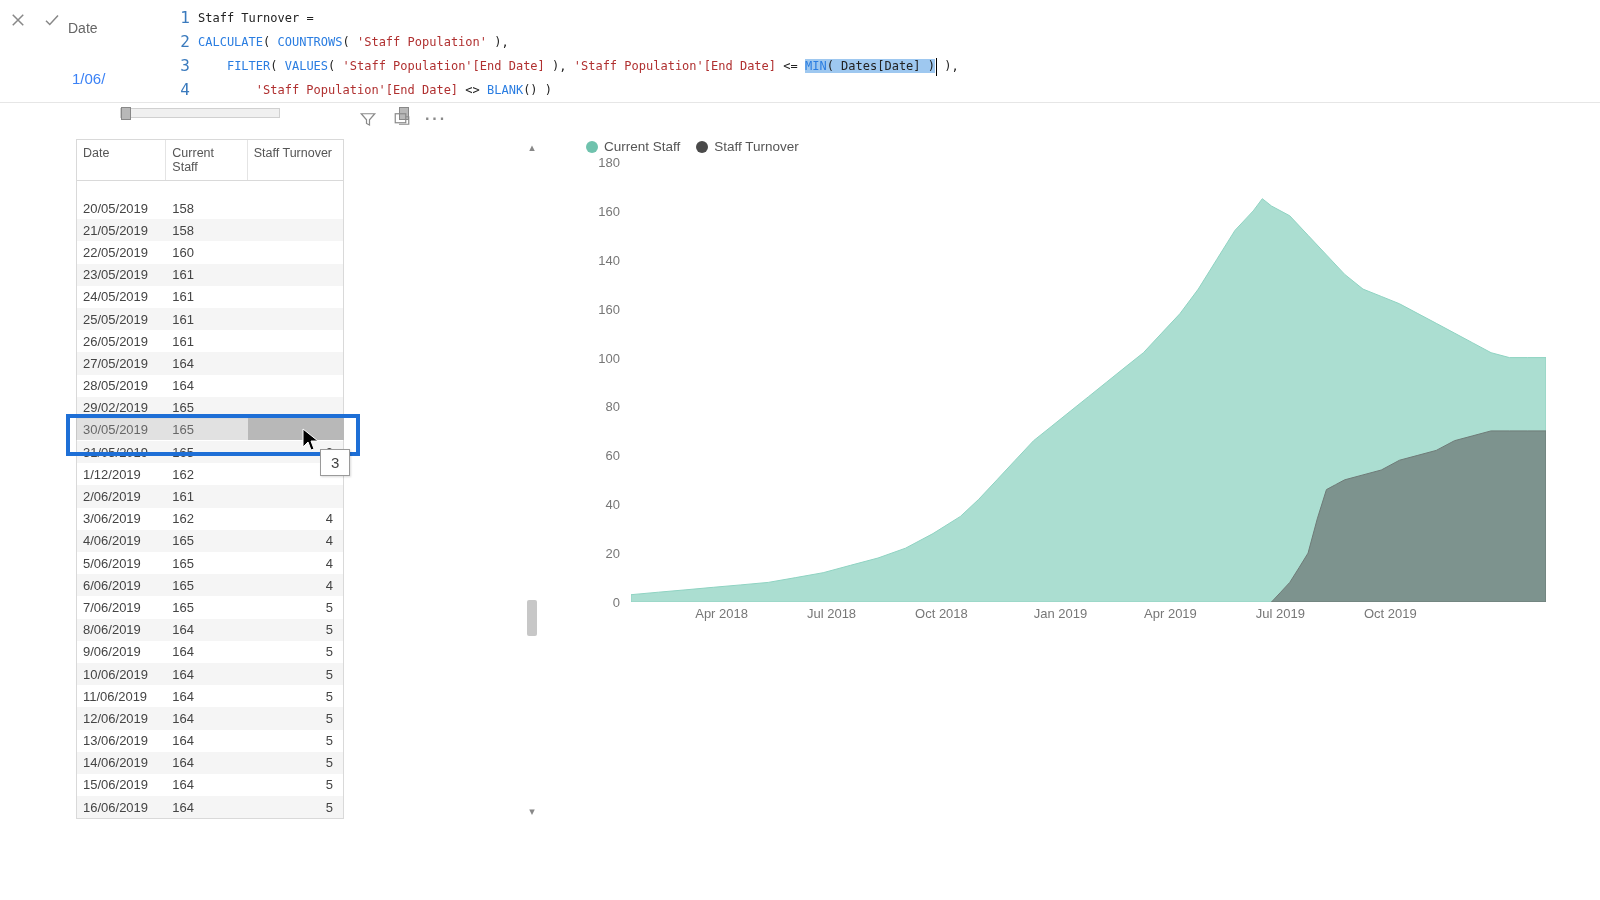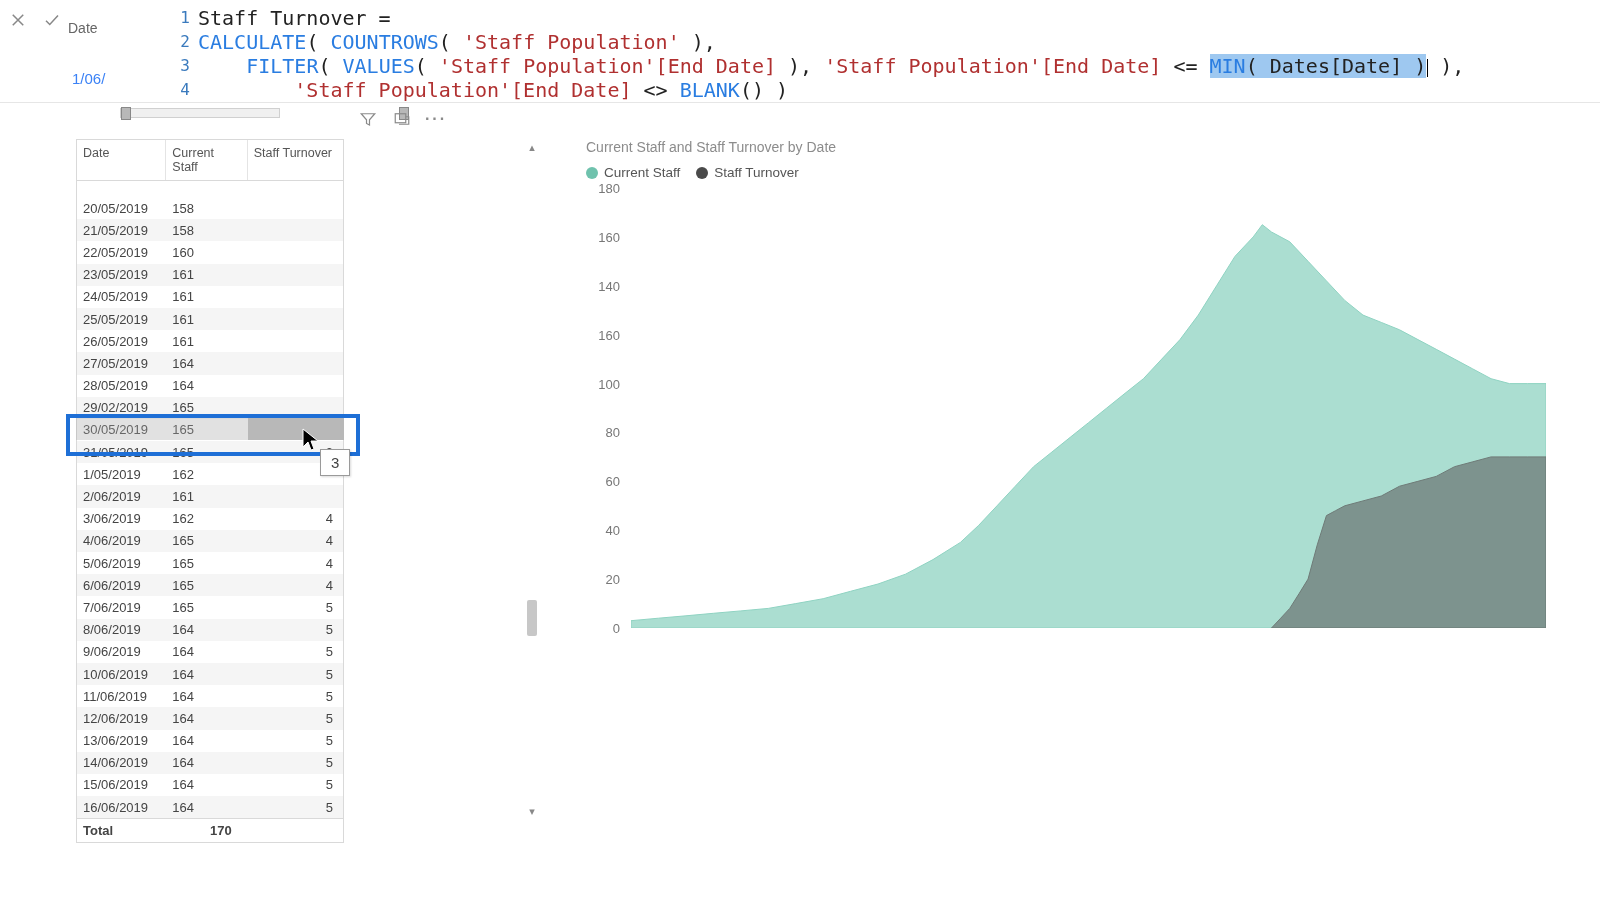--- a/index.html
+++ b/index.html
@@ -57,21 +57,21 @@
     font-family: Consolas, monospace;
     font-size: 16px;
     line-height: 24px;
     padding-top: 2px;
     padding-right: 8px;
     margin-left: 100px;
   }
   .code-gutter div { height: 24px; }
   .code-body {
     font-family: Consolas, monospace;
-    font-size: 20px;
+    font-size: 12px;
     line-height: 24px;
     white-space: pre;
     color: #222;
     padding-top: 2px;
   }
   .fn    { color: #2a7de1; }
   .str   { color: #b03030; }
   .col   { color: #222; }
   .hl    { background: #9ec8f0; }
   .cursor {
@@ -429,21 +429,21 @@
             <div class="c-date">30/05/2019</div>
             <div class="c-cur">165</div>
             <div class="c-turn"></div>
           </div>
           <div class="dt-row">
             <div class="c-date">31/05/2019</div>
             <div class="c-cur">165</div>
             <div class="c-turn">3</div>
           </div>
           <div class="dt-row">
-            <div class="c-date">1/05/2019</div>
+            <div class="c-date">1/12/2019</div>
             <div class="c-cur">162</div>
             <div class="c-turn"></div>
           </div>
           <div class="dt-row">
             <div class="c-date">2/06/2019</div>
             <div class="c-cur">161</div>
             <div class="c-turn"></div>
           </div>
           <div class="dt-row">
             <div class="c-date">3/06/2019</div>
@@ -509,25 +509,20 @@
             <div class="c-date">15/06/2019</div>
             <div class="c-cur">164</div>
             <div class="c-turn">5</div>
           </div>
           <div class="dt-row">
             <div class="c-date">16/06/2019</div>
             <div class="c-cur">164</div>
             <div class="c-turn">5</div>
           </div>
         </div>
-      <div class="dt-total">
-        <div class="c-date">Total</div>
-        <div class="c-cur">170</div>
-        <div class="c-turn"></div>
-      </div>
     </div>
 
     <div class="hl-row-fill"></div>
     <div class="hl-cell-fill"></div>
     <div class="hl-row-box"></div>
     <div class="tooltip-box">3</div>
     <div class="cursor-arrow">
       <svg viewBox="0 0 20 26">
           <path d="M2 2 L2 20 L7 15 L10 23 L13 22 L10 14 L17 14 Z" fill="#000" stroke="#fff" stroke-width="1"></path>
         </svg>
@@ -536,21 +531,20 @@
     <div class="vscroll">
       <div class="arrow">▴</div>
       <div class="track">
           <div class="thumb"></div>
         </div>
       <div class="arrow" style="position:absolute;bottom:0;width:100%;">▾</div>
     </div>
   </div>
 
   <div class="chart-wrap">
-    <div class="chart-title">Current Staff and Staff Turnover by Date</div>
     <div class="legend">
       <span><span class="sw sw-cur"></span><span>Current Staff</span></span>
       <span><span class="sw sw-turn"></span><span>Staff Turnover</span></span>
     </div>
     <div class="plot">
       <div class="y-ticks" id="y-ticks">
           <span style="top: 440px;">0</span>
           <span style="top: 391.111px;">20</span>
           <span style="top: 342.222px;">40</span>
           <span style="top: 293.333px;">60</span>
@@ -560,16 +554,25 @@
           <span style="top: 97.7778px;">140</span>
           <span style="top: 48.8889px;">160</span>
           <span style="top: 0px;">180</span>
         </div>
       <div class="plot-area">
         <svg class="area" viewBox="0 0 916 440" preserveAspectRatio="none" id="chart-svg">
             <path d="M0.0 432.7 L27.5 430.2 L55.0 427.8 L82.4 425.3 L109.9 422.9 L137.4 420.4 L164.9 415.6 L192.4 410.7 L219.8 403.3 L247.3 396.0 L274.8 386.2 L302.3 371.6 L329.8 354.4 L348.1 337.3 L366.4 317.8 L384.7 298.2 L403.0 278.7 L421.4 264.0 L439.7 249.3 L458.0 234.7 L476.3 220.0 L494.6 205.3 L513.0 190.7 L531.3 171.1 L549.6 151.6 L567.9 127.1 L586.2 97.8 L604.6 68.4 L622.9 48.9 L632.0 36.7 L641.2 44.0 L659.5 53.8 L677.8 73.3 L696.2 92.9 L714.5 112.4 L732.8 127.1 L751.1 134.4 L769.4 141.8 L787.8 151.6 L806.1 161.3 L824.4 171.1 L842.7 180.9 L861.0 190.7 L879.4 195.6 L897.7 195.6 L916.0 195.6 L916.0 440 L0.0 440 Z" fill="#8fd3c2" fill-opacity="0.75" stroke="#8fd3c2" stroke-width="1"></path>
             <path d="M641.2 440.0 L650.4 430.2 L659.5 420.4 L668.7 405.8 L677.8 391.1 L687.0 356.9 L696.2 327.6 L705.3 322.7 L714.5 317.8 L732.8 312.9 L751.1 308.0 L769.4 298.2 L787.8 293.3 L806.1 288.4 L824.4 278.7 L842.7 273.8 L861.0 268.9 L879.4 268.9 L897.7 268.9 L916.0 268.9 L916.0 440 L641.2 440 Z" fill="#6e7a77" fill-opacity="0.75" stroke="#6e7a77" stroke-width="1"></path>
           </svg>
       </div>
+      <div class="x-ticks" id="x-ticks">
+          <span style="left: 91.6px;">Apr 2018</span>
+          <span style="left: 201.52px;">Jul 2018</span>
+          <span style="left: 311.44px;">Oct 2018</span>
+          <span style="left: 430.52px;">Jan 2019</span>
+          <span style="left: 540.44px;">Apr 2019</span>
+          <span style="left: 650.36px;">Jul 2019</span>
+          <span style="left: 760.28px;">Oct 2019</span>
+        </div>
     </div>
   </div>
 
 </div>
 
 </body></html>

